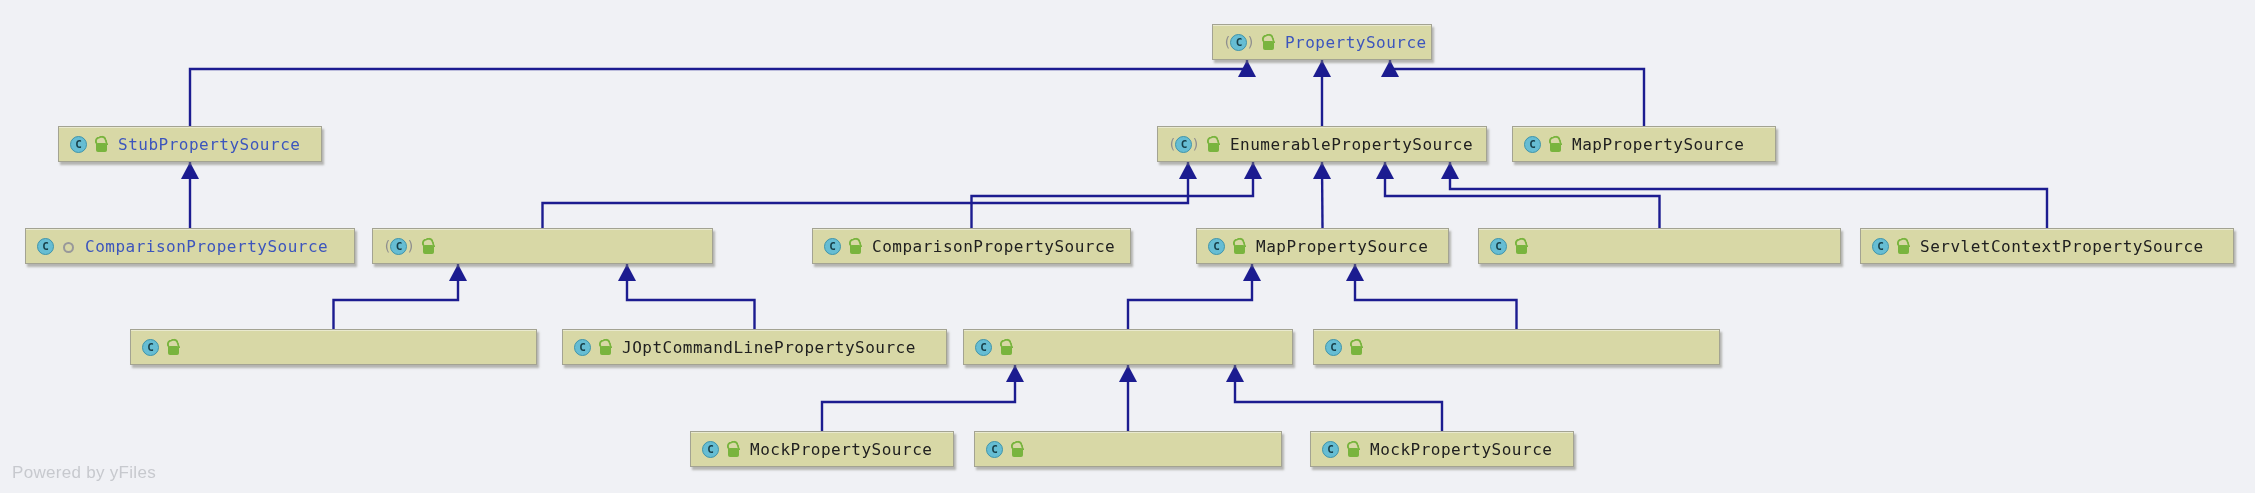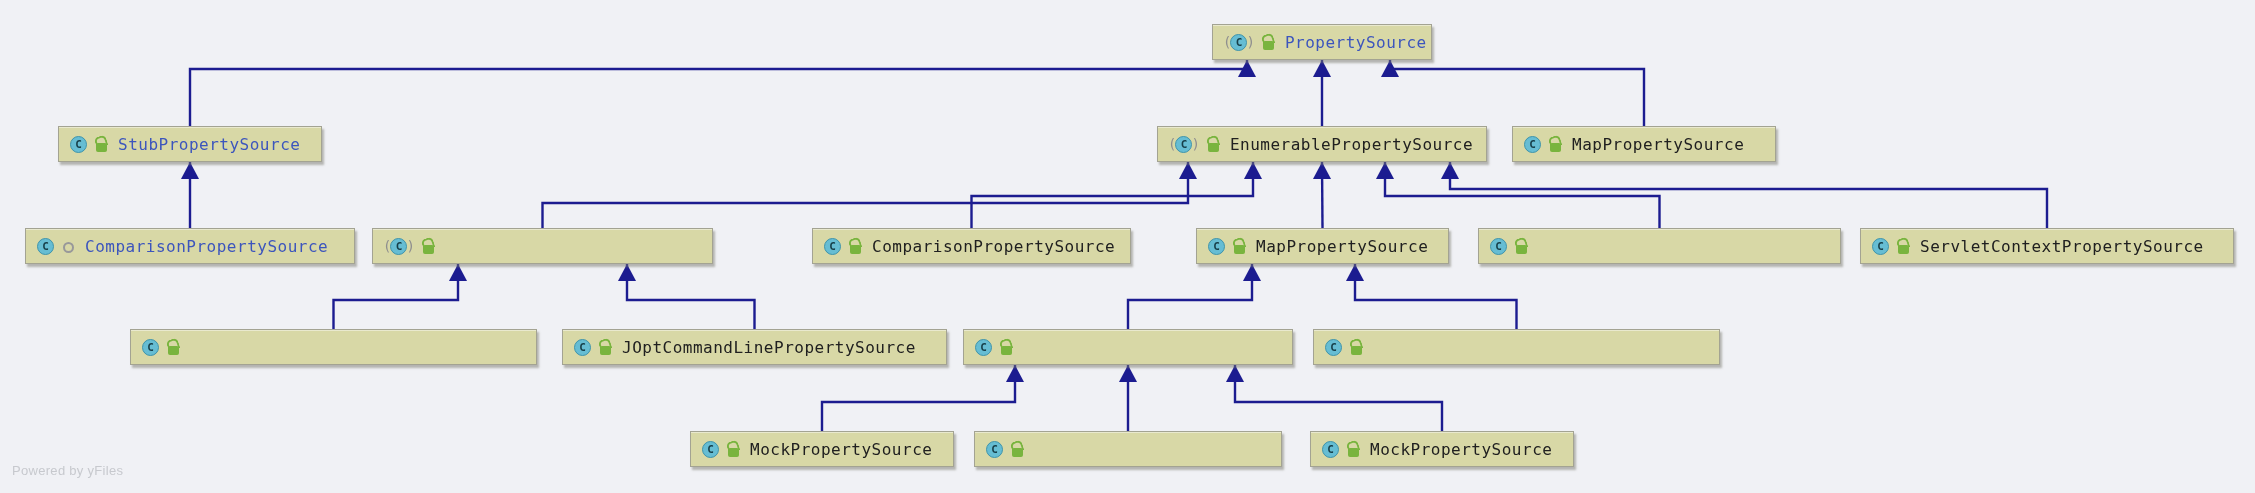--- a/index.html
+++ b/index.html
@@ -48,21 +48,21 @@
     position:absolute;bottom:1px;left:2px;width:11px;height:9px;
     background:#79b43e;border-radius:2px;
   }
   .mod-icon.local::after{
     content:"";position:absolute;left:2px;top:4px;width:7px;height:7px;
     border:2px solid #98989a;border-radius:50%;
   }
   #watermark{
     position:absolute;left:12px;top:463px;
     font-family:"Liberation Sans", sans-serif;
-    font-size:13px;color:#c7c9ce;letter-spacing:.3px;
+    font-size:17px;color:#c7c9ce;letter-spacing:.3px;
   }
 </style>
 </head>
 <body>
 
 <div id="canvas">
   <svg id="edge-layer" width="2255" height="493" viewBox="0 0 2255 493" xmlns="http://www.w3.org/2000/svg">
       <path d="M 190 126 V 69 H 1247 V 60" fill="none" stroke="#1c1c90" stroke-width="2.4"></path>
       <polygon points="1247,60 1238,77 1256,77" fill="#1c1c90"></polygon>
       <path d="M 1322 126 L 1322 60" fill="none" stroke="#1c1c90" stroke-width="2.4"></path>

